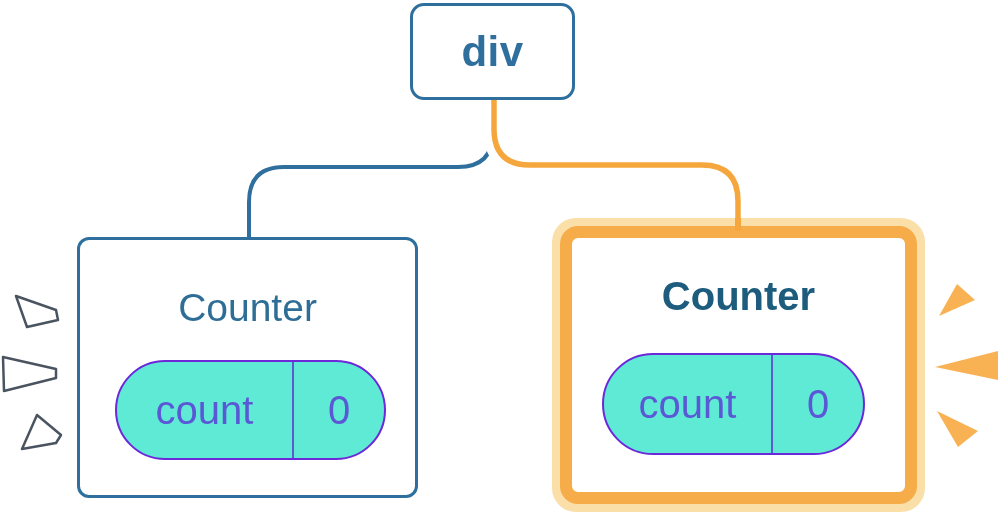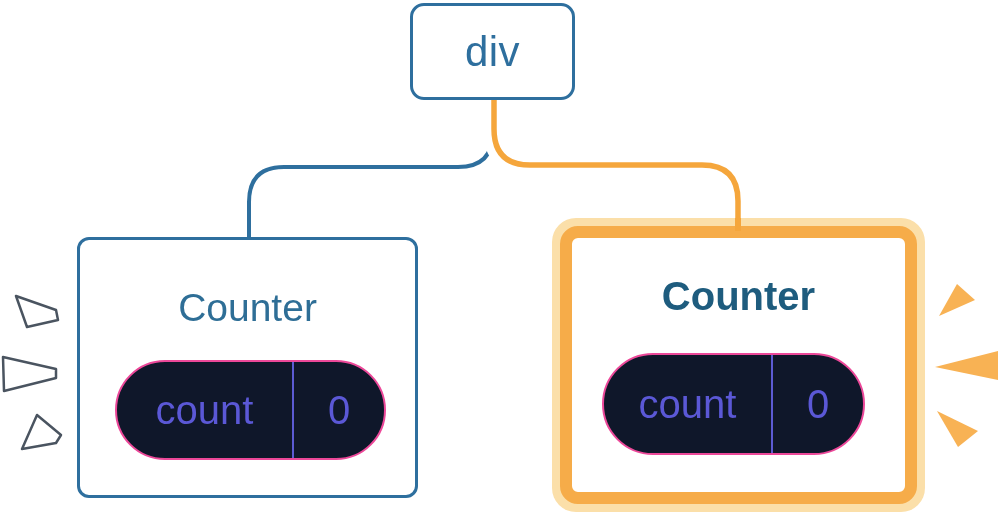--- a/index.html
+++ b/index.html
@@ -11,21 +11,21 @@
   }
   .stage { position: relative; width: 999px; height: 515px; }
   .layer { position: absolute; left: 0; top: 0; width: 999px; height: 515px; }
 
   
   .node-div {
     position: absolute; left: 410px; top: 3px; width: 165px; height: 97px;
     box-sizing: border-box;
     background: #ffffff; border: 3px solid #2E6F9E; border-radius: 14px;
     display: flex; align-items: center; justify-content: center;
-    color: #2E6F9E; font-size: 42px; font-weight: 400; letter-spacing: 0.5px;
+    color: #2E6F9E; font-size: 42px; font-weight: 700; letter-spacing: 0.5px;
     z-index: 2;
   }
 
   
   .card-left {
     position: absolute; left: 77px; top: 237px; width: 341px; height: 261px;
     box-sizing: border-box;
     background: #ffffff; border: 3px solid #2E6F9E; border-radius: 12px;
     z-index: 2;
   }
@@ -47,22 +47,22 @@
     background: #ffffff; border: 12px solid #F6AC49; border-radius: 18px;
   }
   .title-right {
     position: absolute; left: 0; top: 56px; width: 100%;
     text-align: center; color: #1E5C7E; font-size: 40px; font-weight: 700;
   }
 
   
   .pill {
     position: absolute; box-sizing: border-box;
-    border: 2px solid #ec4899; border-radius: 60px;
-    display: flex; align-items: stretch; background: #0f172a;
+    border: 2px solid #6d28d9; border-radius: 60px;
+    display: flex; align-items: stretch; background: #5eead4;
   }
   .pill-left   { left: 35px; top: 120px; width: 271px; height: 100px; }
   .pill-right  { left: 50px; top: 135px; width: 263px; height: 102px; }
   .pill-key {
     flex: 1 1 auto; display: flex; align-items: center; justify-content: center;
     color: #5B58D6; font-size: 40px; border-right: 2px solid #5C5BD3;
   }
   .pill-val {
     width: 90px; display: flex; align-items: center; justify-content: center;
     color: #5B58D6; font-size: 40px;

